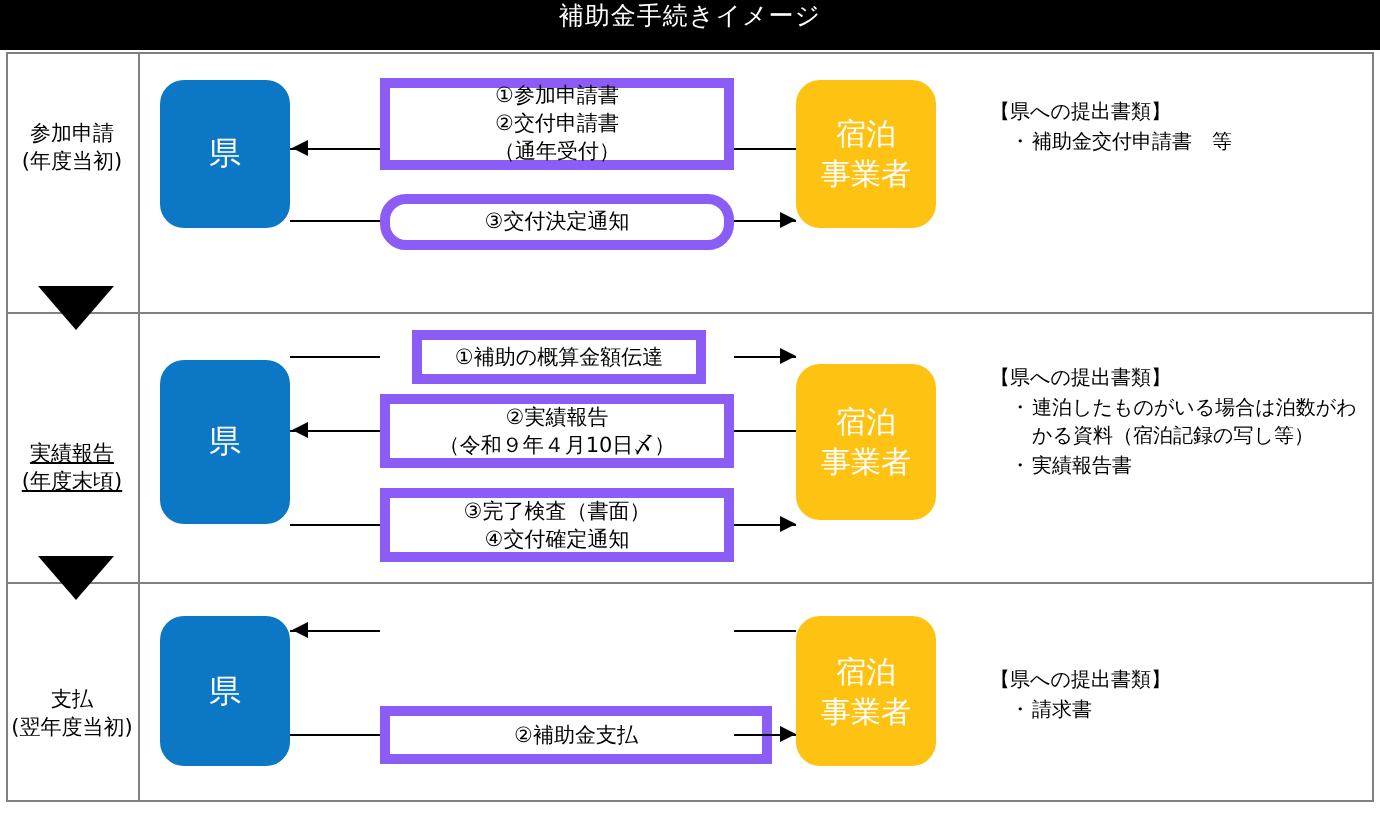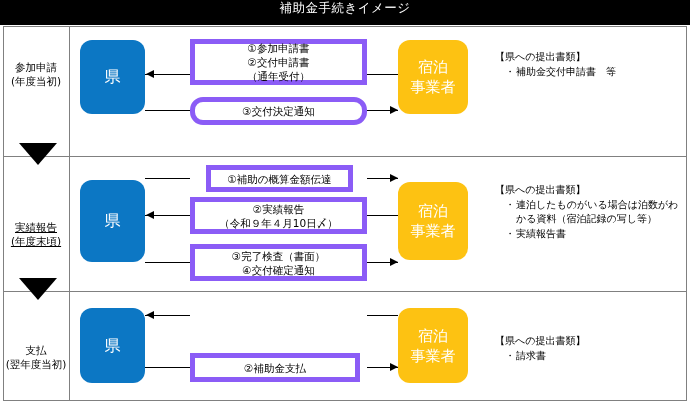--- a/index.html
+++ b/index.html
@@ -213,21 +213,21 @@
       <span>宿泊</span><br>
       <span>事業者</span>
     </span>
   </div>
 
   <div class="conn" style="left:145px;top:315px;width:45px;"></div>
   <div class="arrowhead left" style="left:146px;top:310.5px;"></div>
   <div class="conn" style="left:367px;top:315px;width:31px;"></div>
 
   <div class="conn" style="left:145px;top:367px;width:45px;"></div>
-  <div class="msgbox" style="left:190px;top:353px;width:170px;height:29px;">
+  <div class="msgbox" style="left:190px;top:353px;width:196px;height:29px;">
     <div>
       <span>②補助金支払</span>
     </div>
   </div>
   <div class="conn" style="left:367px;top:367px;width:31px;"></div>
   <div class="arrowhead right" style="left:390px;top:362.5px;"></div>
 
   <div class="notes" style="left:495px;top:334px;width:190px;">
     <span class="nhead">【県への提出書類】</span>
     <span class="nitem"><span class="bul">・</span><span>請求書</span></span>

